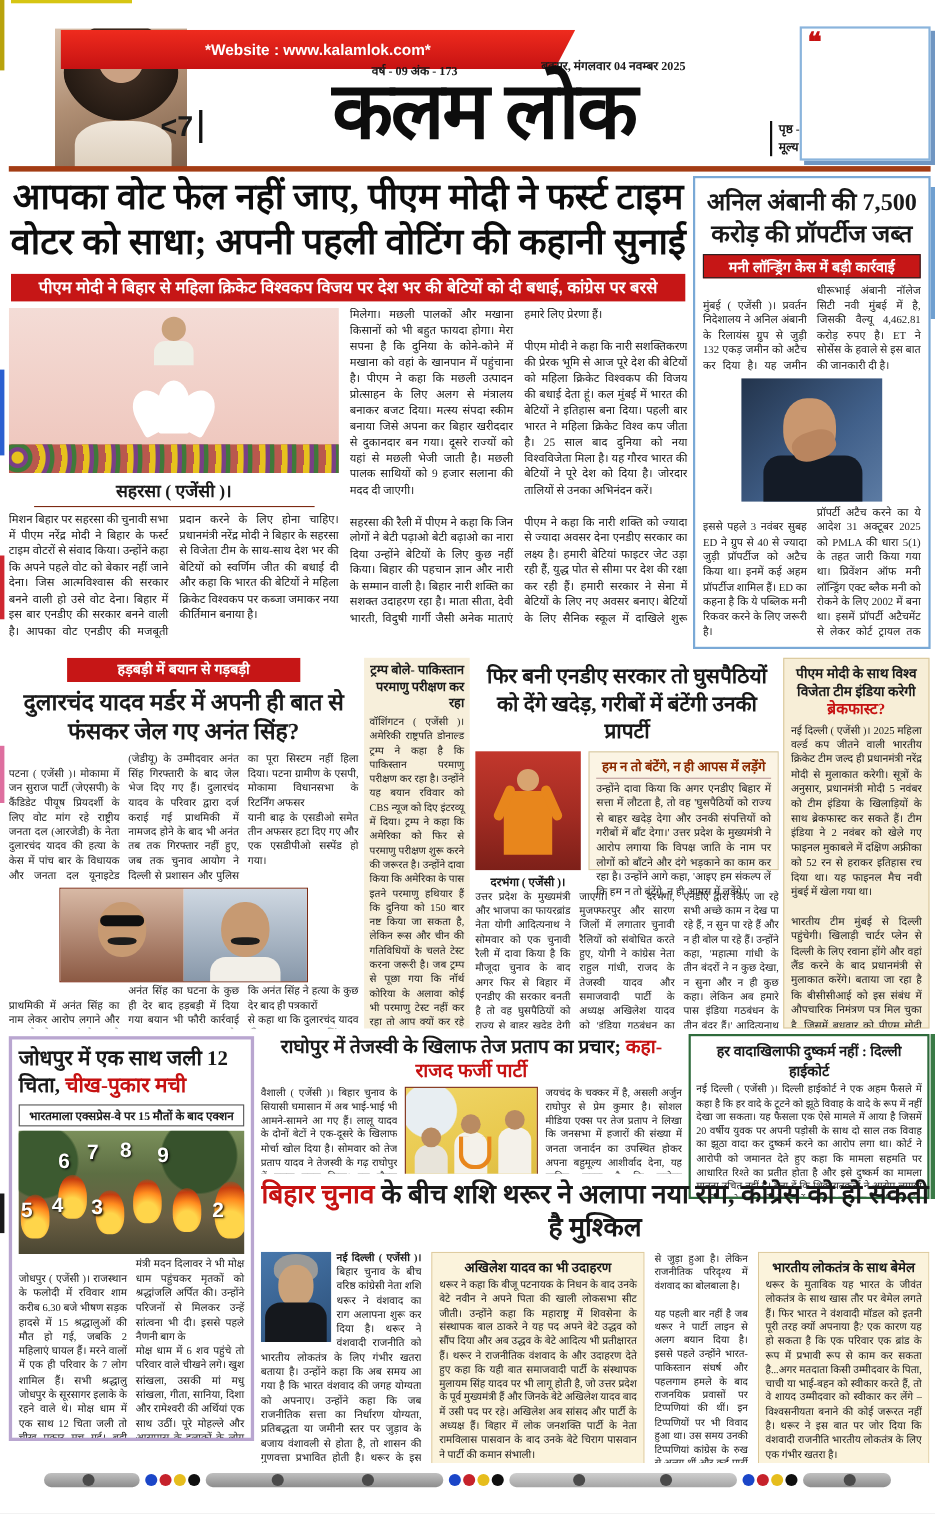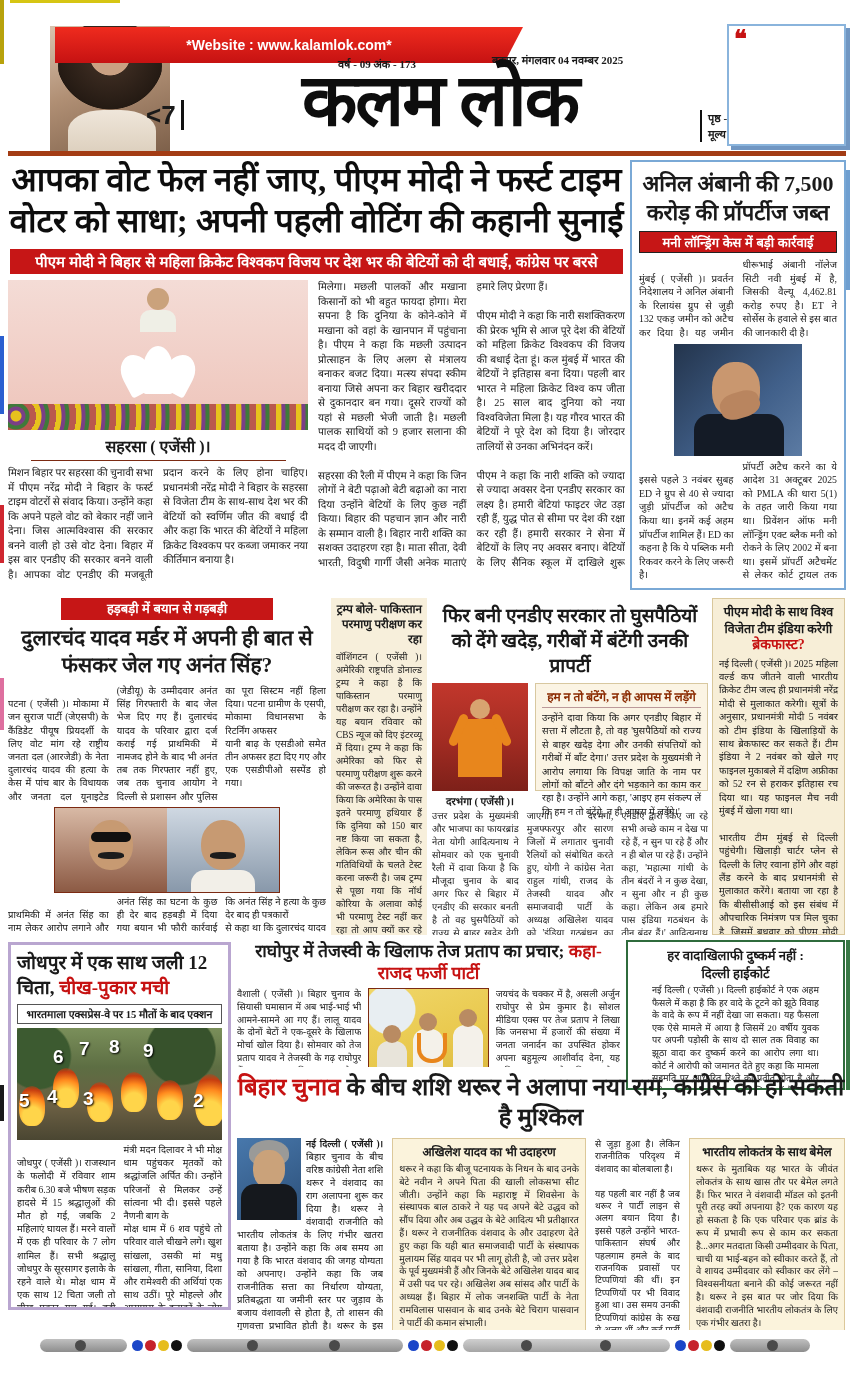--- a/index.html
+++ b/index.html
@@ -142,21 +142,21 @@
   .ragho-col{width:126px;font-size:9.3px;line-height:12.8px;text-align:justify;overflow:hidden;}
   .ragho-photo{width:122px;height:96px;border:1px solid #7c2a12;
     background:radial-gradient(circle at 18% 22%,#e8eef2 0 20%,transparent 21%),
     linear-gradient(160deg,#f0d668 0%,#e9c94e 55%,#d9b83e 100%);}
   .rg-man{position:absolute;bottom:-2px;width:30px;height:56px;border-radius:12px 12px 0 0;background:#f4f1ea;}
   .rg-m1{left:8px;height:44px;background:#e8e4da;}
   .rg-m2{left:44px;}
   .rg-m3{left:84px;height:60px;}
   .rg-face{position:absolute;left:50%;top:-16px;width:18px;height:18px;margin-left:-9px;border-radius:50%;background:#b98b62;}
   .rg-garland{position:absolute;left:50%;top:4px;width:22px;height:26px;margin-left:-11px;border:4px solid #e8861c;border-top:none;border-radius:0 0 14px 14px;}
-  .hc{left:626px;top:940px;width:219px;height:150px;border:2px solid #2f6b3c;padding:4px 24px;}
+  .hc{left:626px;top:940px;width:219px;height:150px;border:2px solid #2f6b3c;padding:4px 5px;}
   .hc h3{margin:0 0 2px 0;font-size:13px;text-align:center;font-weight:900;}
   .hc .body-txt{font-size:9.2px;line-height:12.6px;}
   .tharoor{left:237px;top:1072px;width:608px;height:258px;}
   .tharoor h1{margin:0 0 6px 0;font-size:24px;line-height:30px;font-weight:900;text-align:center;}
   .tharoor h1 .red{color:#c61212;}
   .th-row{display:flex;gap:9px;height:218px;}
   .th-colA{width:148px;font-size:9.5px;line-height:13px;text-align:justify;overflow:hidden;}
   .th-photo{float:left;width:64px;height:82px;margin:0 5px 3px 0;
     background:linear-gradient(150deg,#4878ac,#2c4f78);}
   .th-hair{position:absolute;left:12px;top:2px;width:40px;height:26px;border-radius:50% 50% 40% 40%;background:#9a9a98;}

